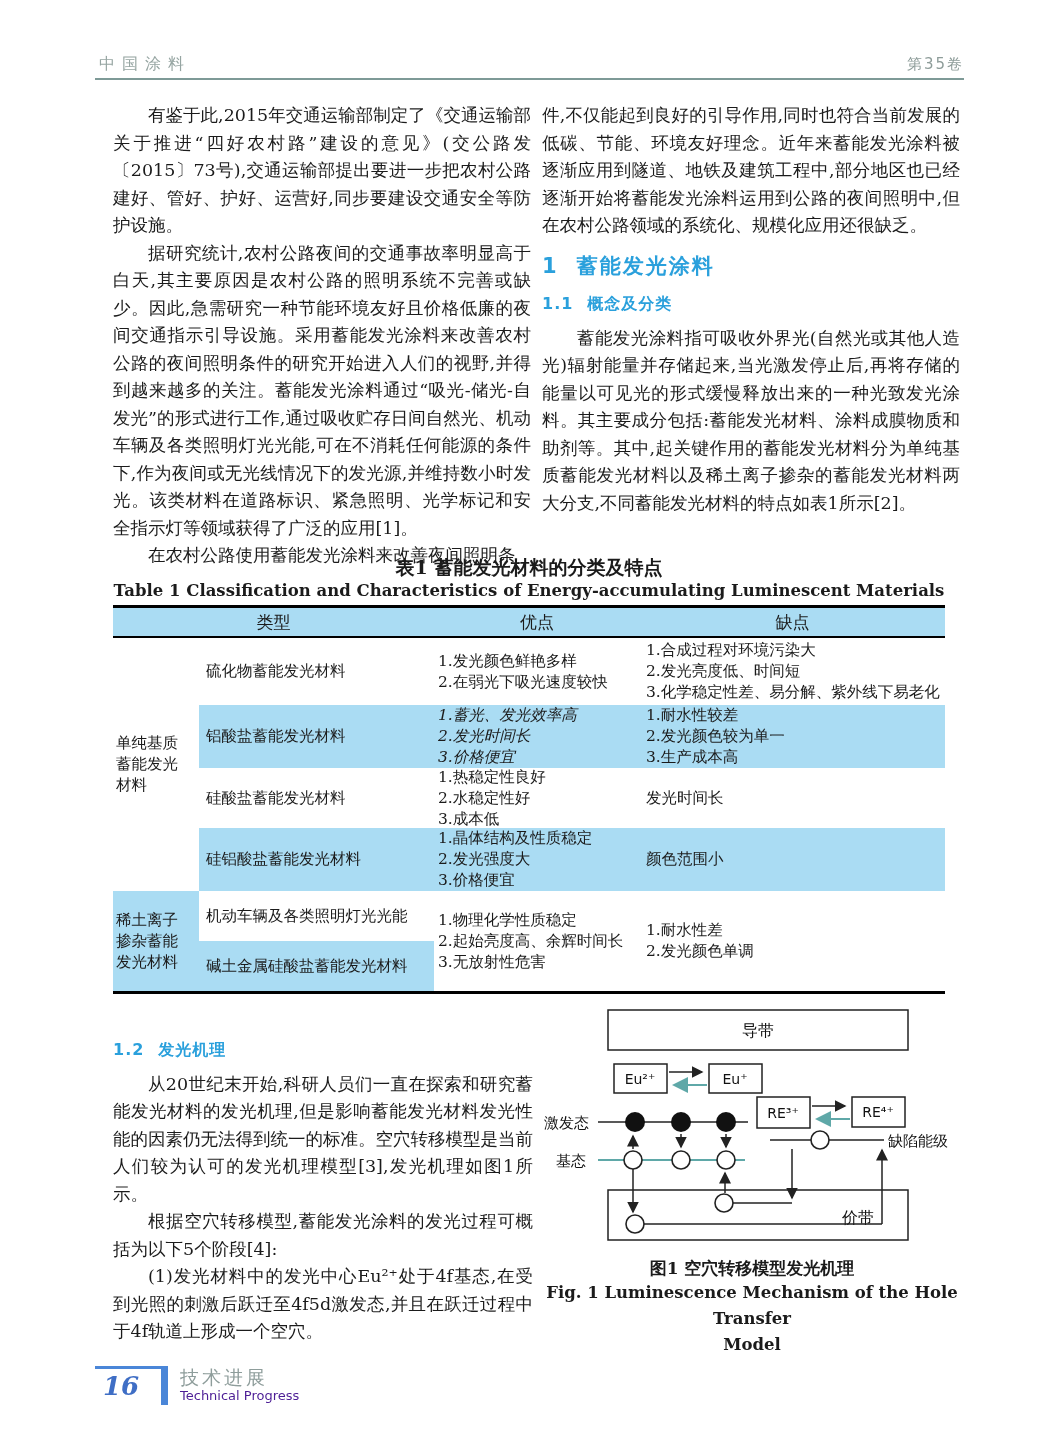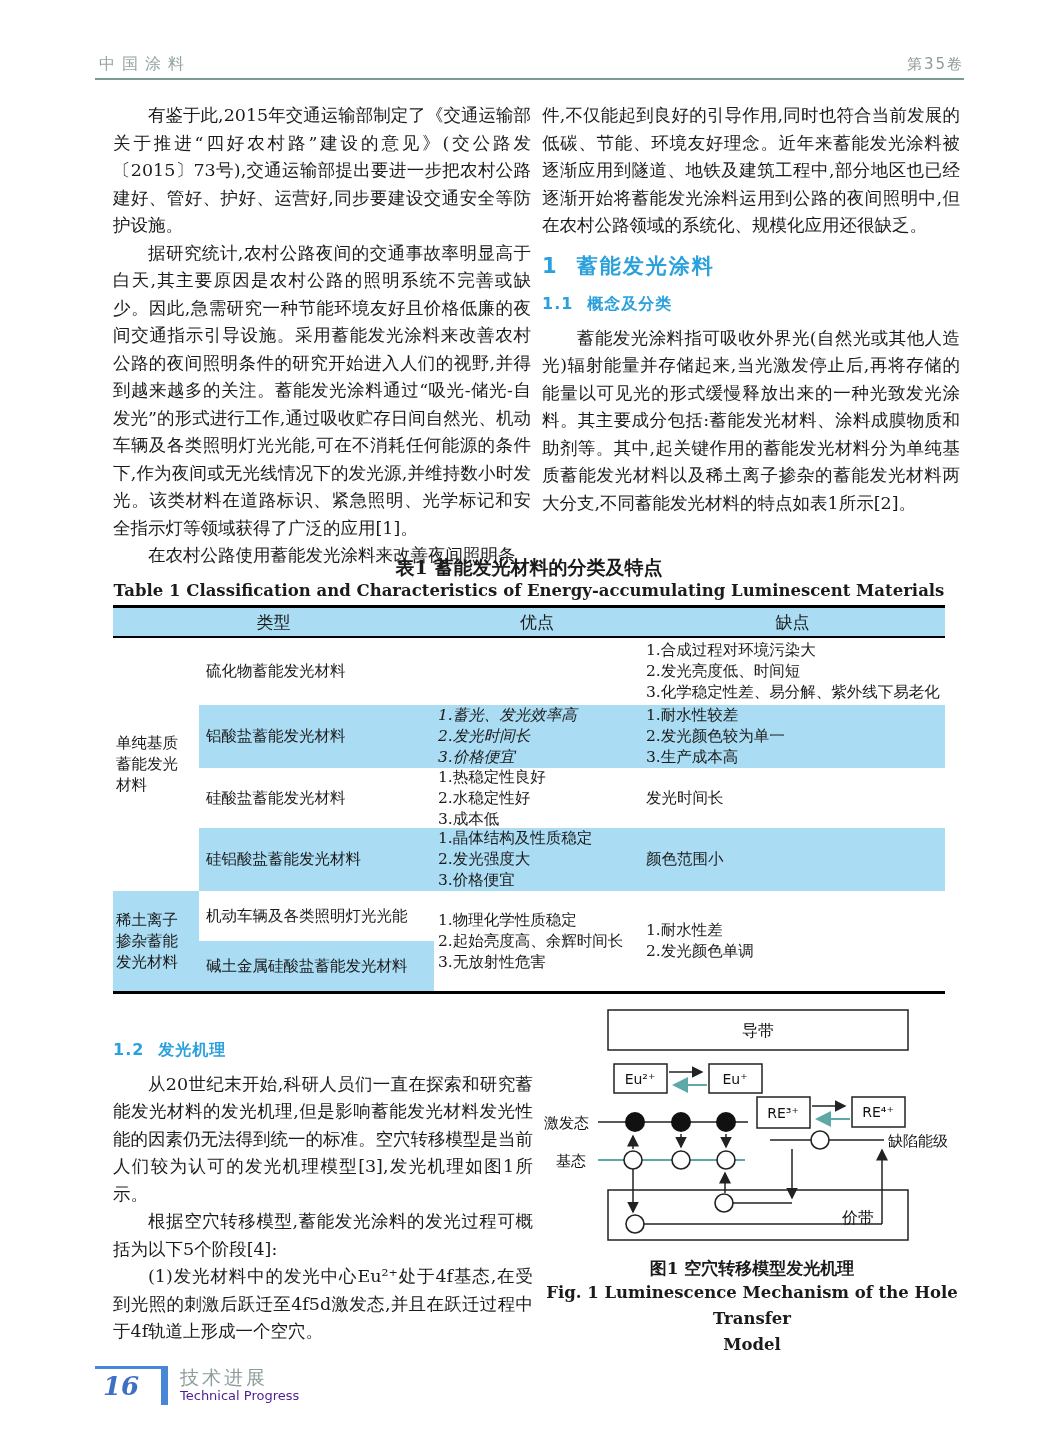--- a/index.html
+++ b/index.html
@@ -106,20 +106,24 @@
 
       <div class="cell glabel" style="grid-column:1;grid-row:2/6;">
           <span class="txt">单纯基质
 蓄能发光
 材料</span>
         </div>
 
       <div class="cell type" style="grid-column:2;grid-row:2;">
           <span class="txt">硫化物蓄能发光材料</span>
         </div>
+      <div class="cell adv" style="grid-column:3;grid-row:2;">
+          <span class="txt">1.发光颜色鲜艳多样
+2.在弱光下吸光速度较快</span>
+        </div>
       <div class="cell dis" style="grid-column:4;grid-row:2;">
           <span class="txt">1.合成过程对环境污染大
 2.发光亮度低、时间短
 3.化学稳定性差、易分解、紫外线下易老化</span>
         </div>
 
       <div class="cell type hl" style="grid-column:2;grid-row:3;">
           <span class="txt">铝酸盐蓄能发光材料</span>
         </div>
       <div class="cell adv hl" style="grid-column:3;grid-row:3;font-style:italic;">

